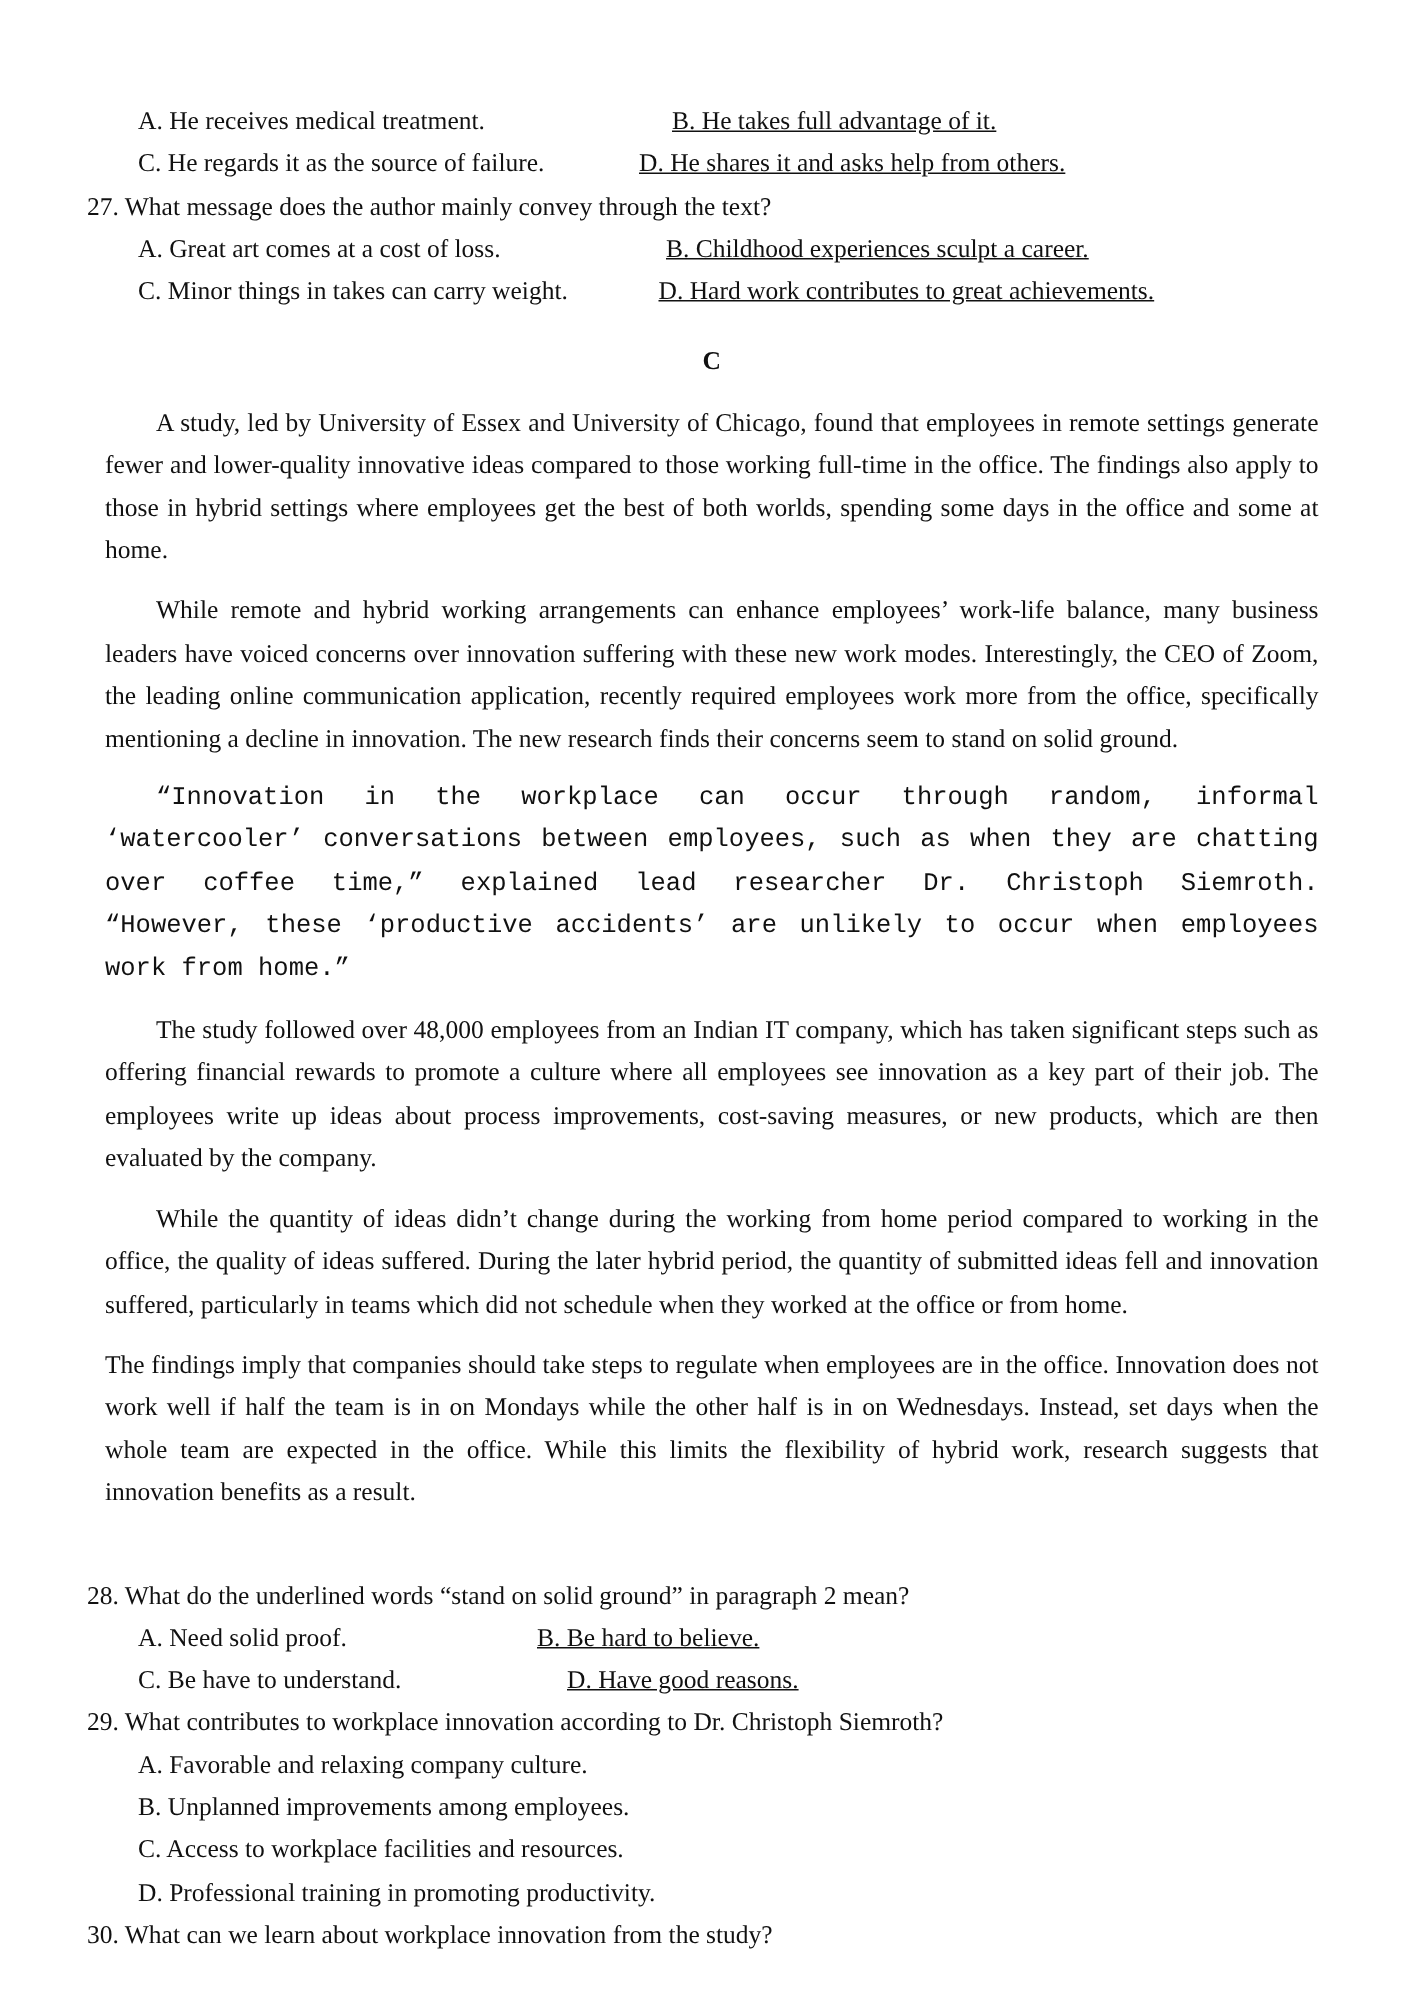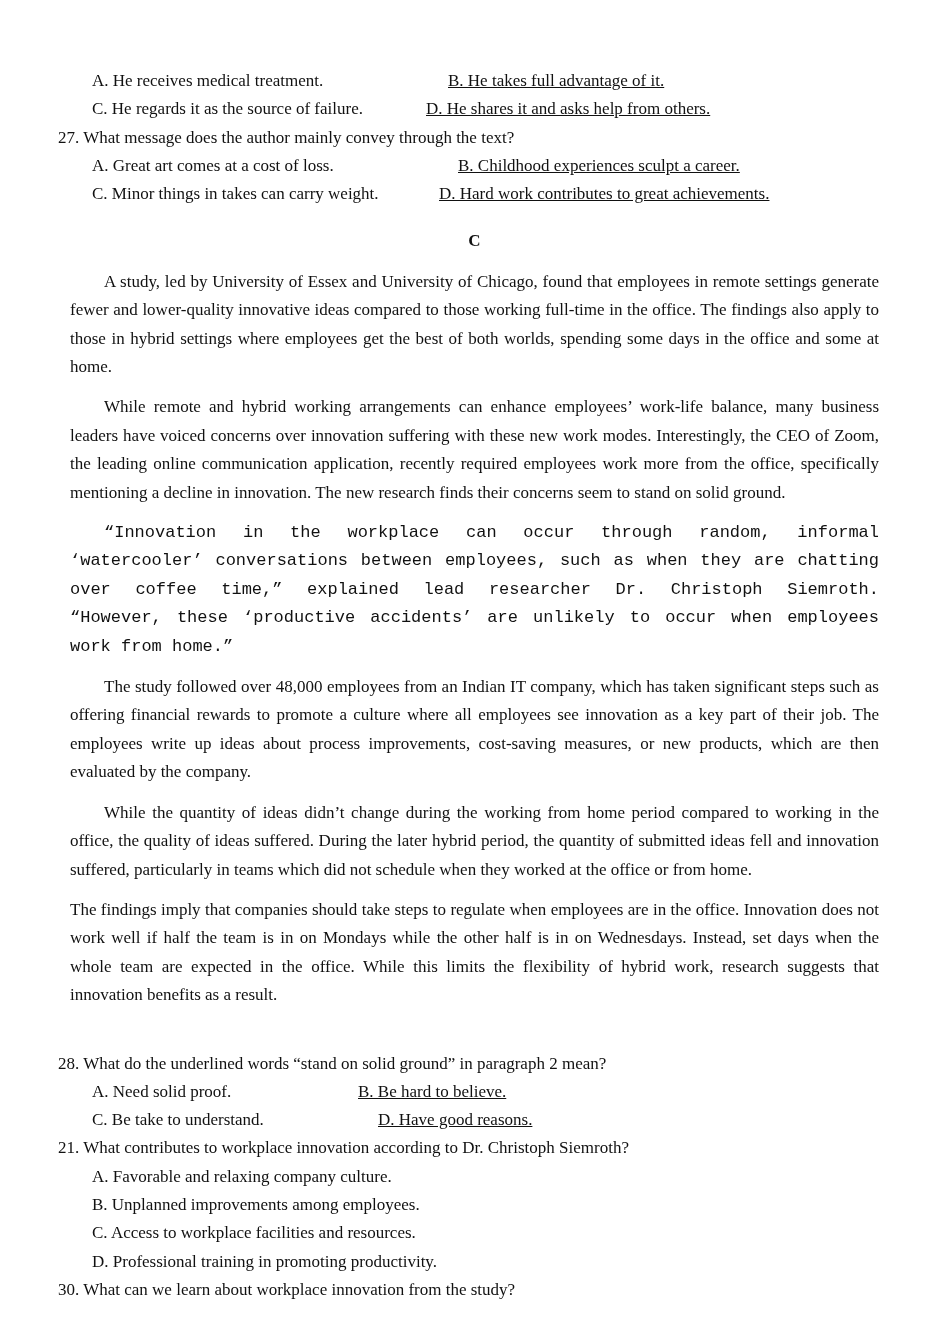--- a/index.html
+++ b/index.html
@@ -32,21 +32,21 @@
     <span class="col2" style="left:390px">B. He takes full advantage of it.</span>
   </div>
   <div class="line opt">
     <span>C. He regards it as the source of failure.</span>
     <span class="col2" style="left:368px">D. He shares it and asks help from others.</span>
   </div>
 
   <div class="line q">27. What message does the author mainly convey through the text?</div>
   <div class="line opt">
     <span>A. Great art comes at a cost of loss.</span>
-    <span class="col2" style="left:400px">B. Childhood experiences sculpt a career.</span>
+    <span class="col2" style="left:386px">B. Childhood experiences sculpt a career.</span>
   </div>
   <div class="line opt">
     <span>C. Minor things in takes can carry weight.</span>
     <span class="col2" style="left:381px">D. Hard work contributes to great achievements.</span>
   </div>
 
   <div class="gap"></div>
 
   <div class="title">C</div>
 
@@ -58,24 +58,24 @@
   <p class="para noindent">The findings imply that companies should take steps to regulate when employees are in the office. Innovation does not work well if half the team is in on Mondays while the other half is in on Wednesdays. Instead, set days when the whole team are expected in the office. While this limits the flexibility of hybrid work, research suggests that innovation benefits as a result.</p>
 
   <div class="gap2"></div>
 
   <div class="line q">28. What do the underlined words “stand on solid ground” in paragraph 2 mean?</div>
   <div class="line opt">
     <span>A. Need solid proof.</span>
     <span class="col2" style="left:300px">B. Be hard to believe.</span>
   </div>
   <div class="line opt">
-    <span>C. Be take to understand.</span>
+    <span>C. Be have to understand.</span>
     <span class="col2" style="left:320px">D. Have good reasons.</span>
   </div>
 
-  <div class="line q">21. What contributes to workplace innovation according to Dr. Christoph Siemroth?</div>
+  <div class="line q">29. What contributes to workplace innovation according to Dr. Christoph Siemroth?</div>
   <div class="line opt">A. Favorable and relaxing company culture.</div>
   <div class="line opt">B. Unplanned improvements among employees.</div>
   <div class="line opt">C. Access to workplace facilities and resources.</div>
   <div class="line opt">D. Professional training in promoting productivity.</div>
 
   <div class="line q">30. What can we learn about workplace innovation from the study?</div>
 </div>
 
 </body></html>

